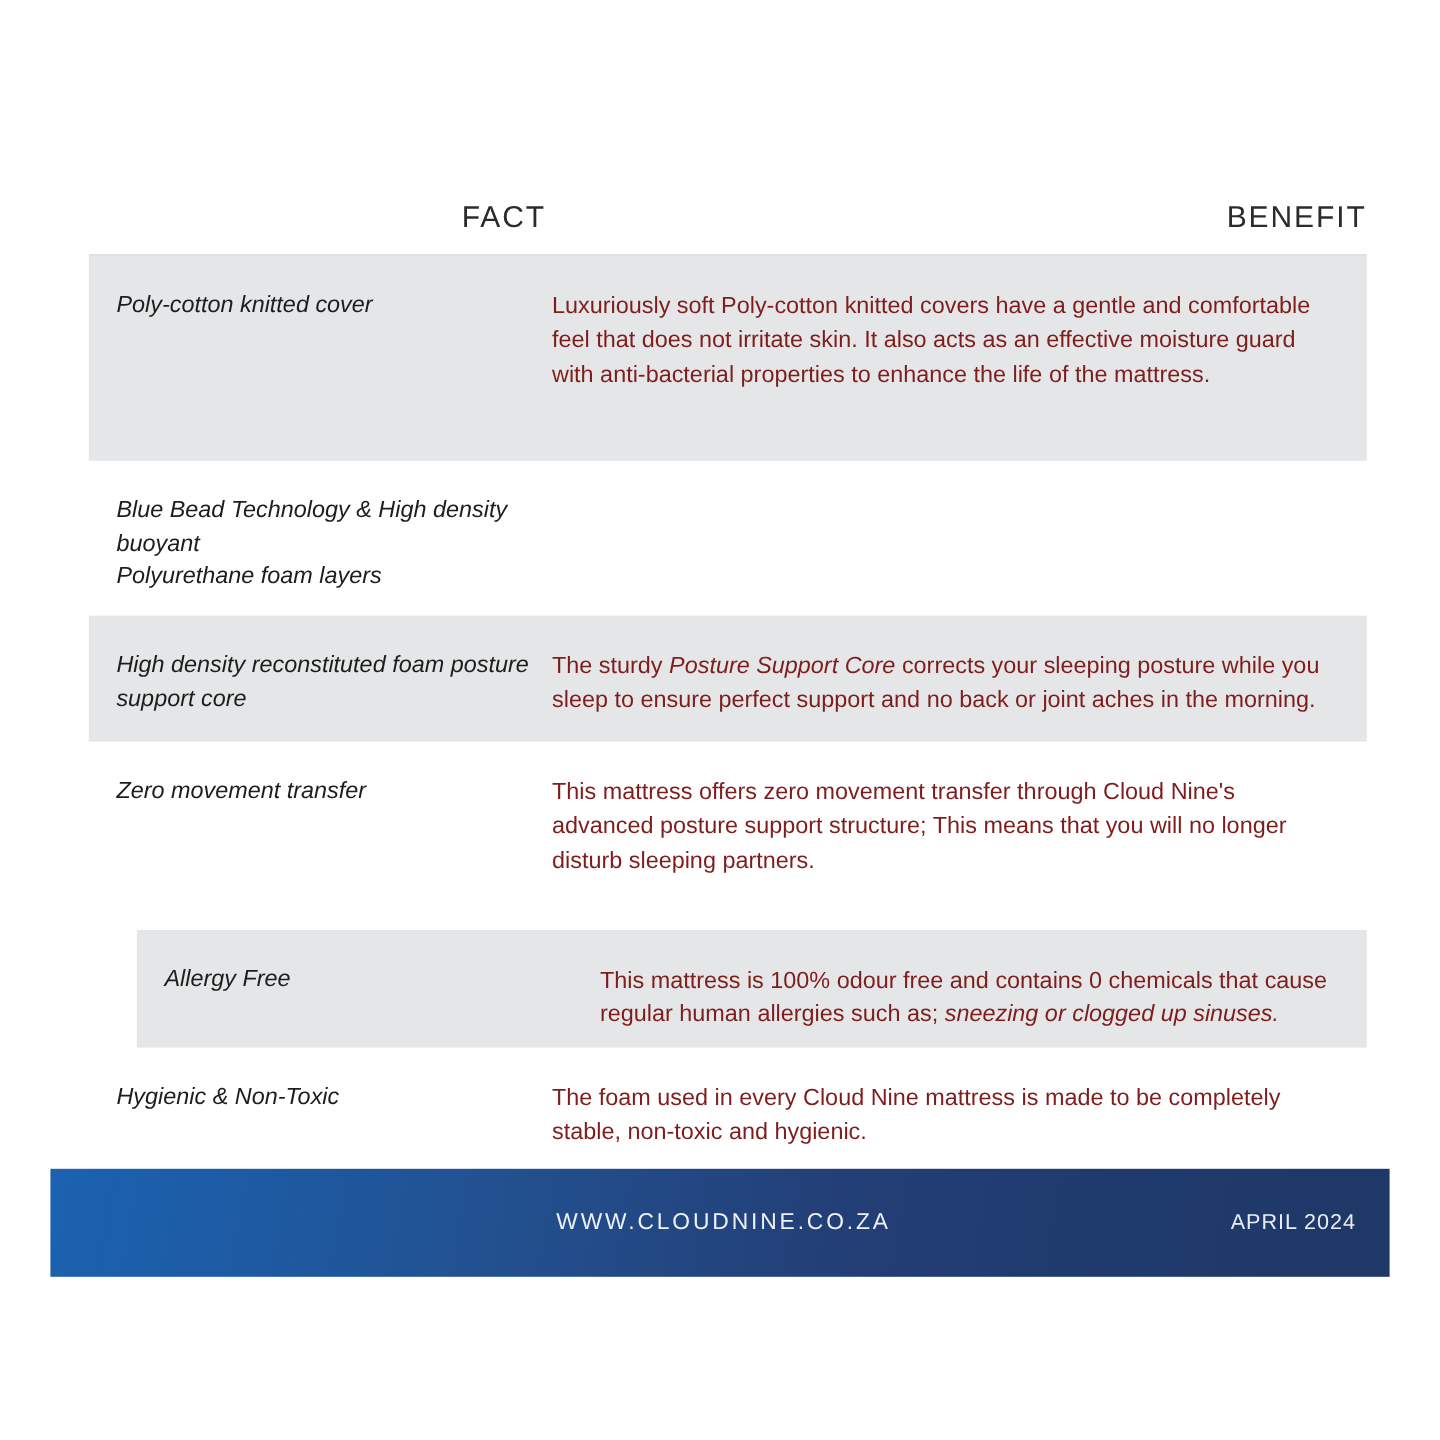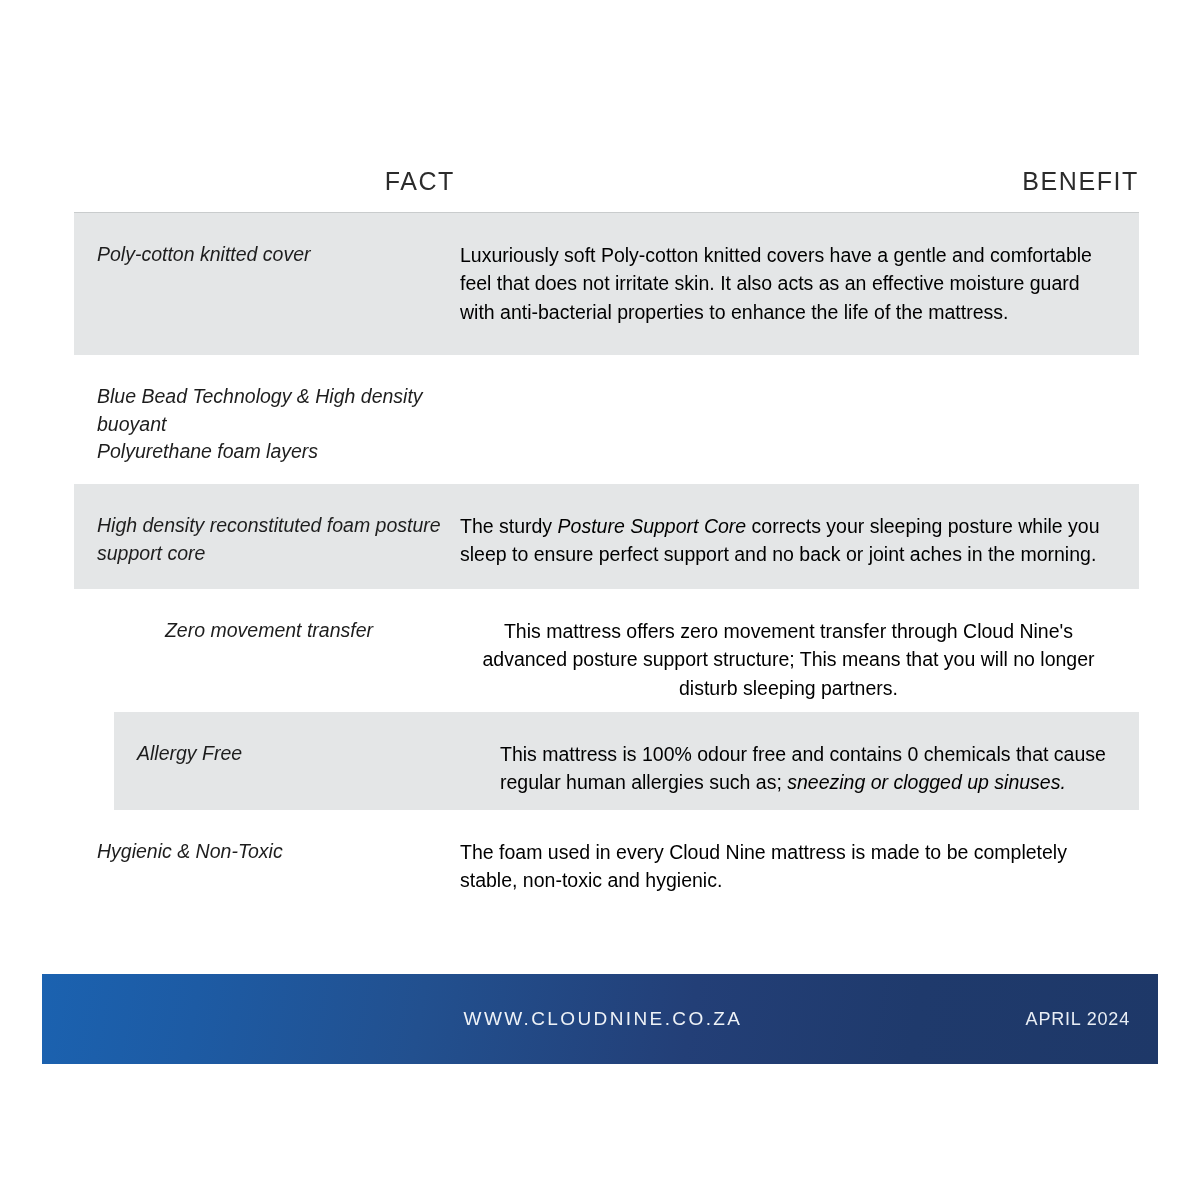--- a/index.html
+++ b/index.html
@@ -81,32 +81,32 @@
     color: #1d1d1d;
     white-space: pre-line;
   }
   .cell-benefit {
     flex: 1;
     box-sizing: border-box;
     padding-left: 5px;
     padding-right: 22px;
     font-size: 19.5px;
     line-height: 1.45;
-    color: #000000;
+    color: #7f1d1d;
   }
   .cell-benefit em {
     font-style: italic;
     text-align: right;
   }
 
   
-  .row-h1 { height: 142px; }
+  .row-h1 { height: 171px; }
   .row-h2 { height: 129px; }
   .row-h3 { height: 105px; }
-  .row-h4 { height: 123px; text-align: center; }
+  .row-h4 { height: 157px; }
   .row-h5 { height: 98px; margin-left: 40px; }
   .row-h6 { height: 100px; }
 
   
   .footer {
     position: absolute;
     left: 42px;
     top: 974px;
     width: 1116px;
     height: 90px;

